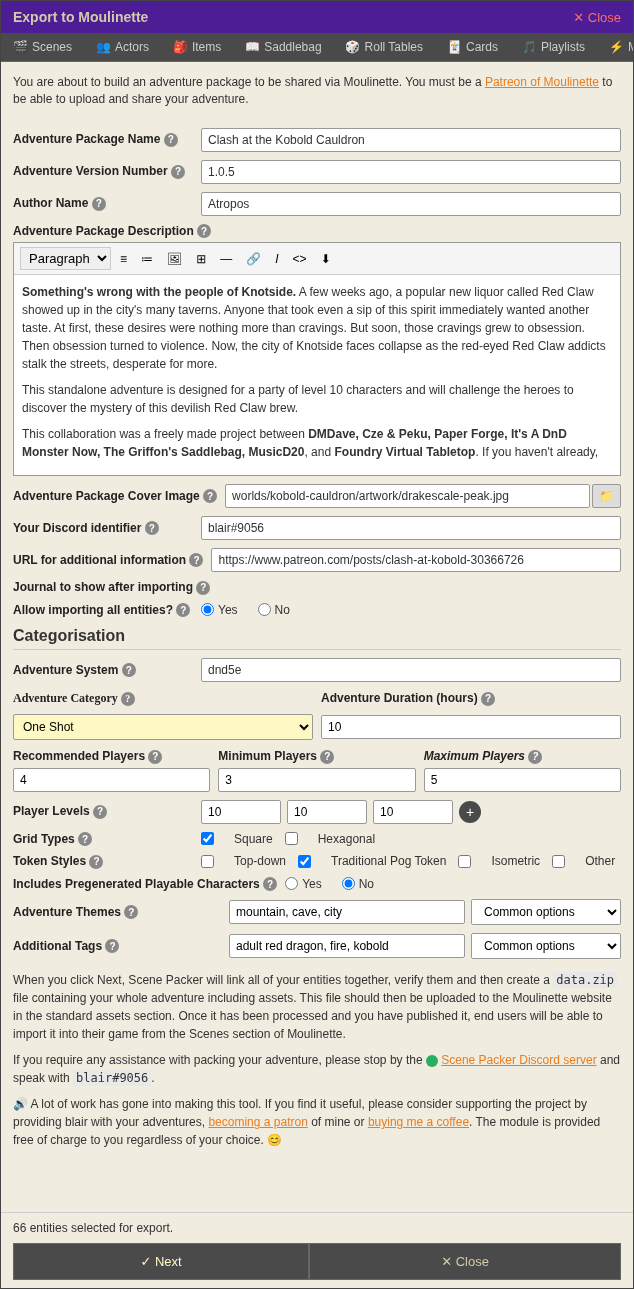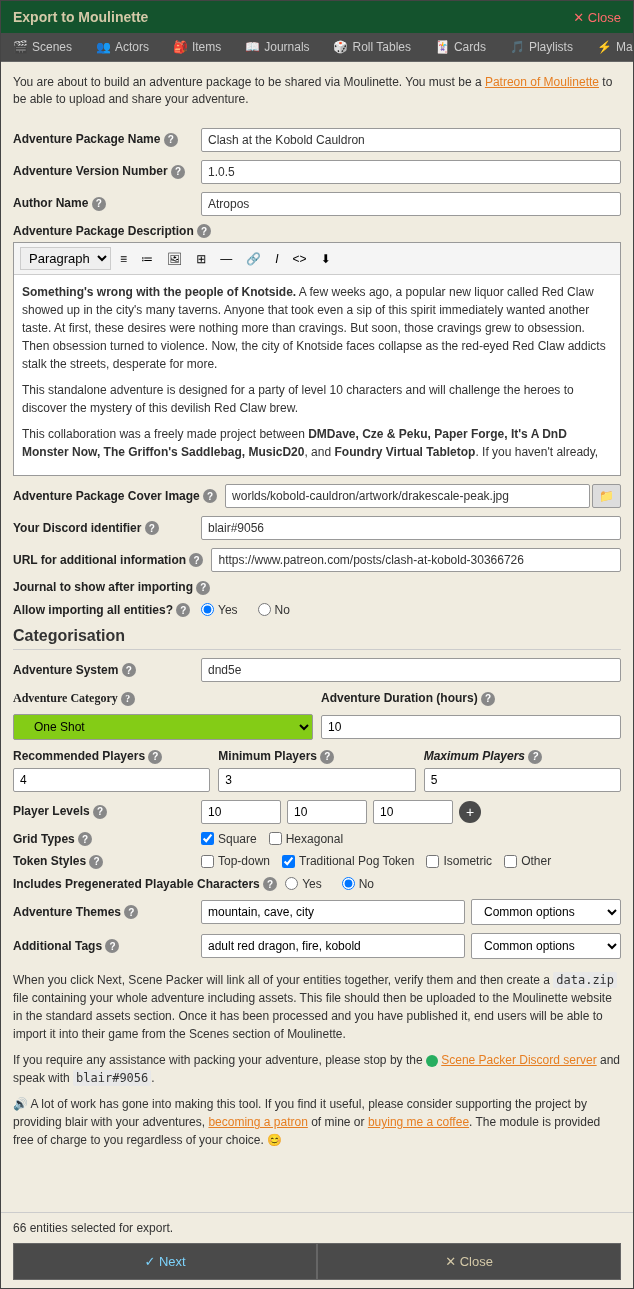--- a/index.html
+++ b/index.html
@@ -13,21 +13,21 @@
     }
     .modal {
       width: 634px;
       background: #f0ece0;
       border: 1px solid #444;
       display: flex;
       flex-direction: column;
       min-height: 1289px;
     }
     .modal-header {
-      background: #14532d;
+      background: #4c1d95;
       color: #fff;
       padding: 8px 12px;
       display: flex;
       justify-content: space-between;
       align-items: center;
       font-size: 14px;
     }
     .modal-header .title {
       font-weight: bold;
       color: #d4c9a8;
@@ -162,36 +162,36 @@
       color: #222;
     }
     .cat-input {
       padding: 4px 6px;
       border: 1px solid #999;
       background: #fff;
       font-size: 12px;
       border-radius: 2px;
     }
     .cat-select {
-      padding: 4px 16px;
-      border: 1px solid #999;
-      background: #84cc16;
+      padding: 4px 5px;
+      border: 1px solid #999;
+      background: #fef9c3;
       font-size: 12px;
       border-radius: 2px;
     }
     .checkbox-group {
       display: flex;
       gap: 12px;
       align-items: center;
       flex-wrap: wrap;
     }
     .checkbox-option {
       display: flex;
       align-items: center;
-      gap: 4px;
+      gap: 20px;
       font-size: 12px;
     }
     .player-levels-row {
       display: flex;
       gap: 6px;
       align-items: center;
     }
     .level-input {
       width: 80px;
       padding: 4px 6px;
@@ -218,20 +218,21 @@
       gap: 8px;
       align-items: center;
     }
     .tags-input {
       flex: 1;
       padding: 4px 6px;
       border: 1px solid #999;
       background: #fff;
       font-size: 12px;
       border-radius: 2px;
+      margin-left: 28px;
     }
     .dropdown-select {
       padding: 4px 8px 4px 8px;
       border: 1px solid #999;
       background: #fff;
       font-size: 12px;
       border-radius: 2px;
       appearance: auto;
       min-width: 150px;
     }
@@ -265,23 +266,23 @@
       font-size: 12px;
       color: #333;
       margin-bottom: 8px;
     }
     .action-buttons {
       display: flex;
       gap: 0;
     }
     .btn-next {
       flex: 1;
-      padding: 10px;
+      padding: 2px;
       background: #4a4a4a;
-      color: #7dd3fc;
+      color: #fef9c3;
       border: 1px solid #666;
       cursor: pointer;
       font-size: 13px;
       display: flex;
       align-items: center;
       justify-content: center;
       gap: 6px;
     }
     .btn-close {
       flex: 1;
@@ -335,21 +336,21 @@
     <div class="tab-item">
       <span class="tab-icon">👥</span>
       <span>Actors</span>
     </div>
     <div class="tab-item">
       <span class="tab-icon">🎒</span>
       <span>Items</span>
     </div>
     <div class="tab-item">
       <span class="tab-icon">📖</span>
-      <span>Journals</span>
+      <span>Saddlebag</span>
     </div>
     <div class="tab-item">
       <span class="tab-icon">🎲</span>
       <span>Roll Tables</span>
     </div>
     <div class="tab-item">
       <span class="tab-icon">🃏</span>
       <span>Cards</span>
     </div>
     <div class="tab-item">

